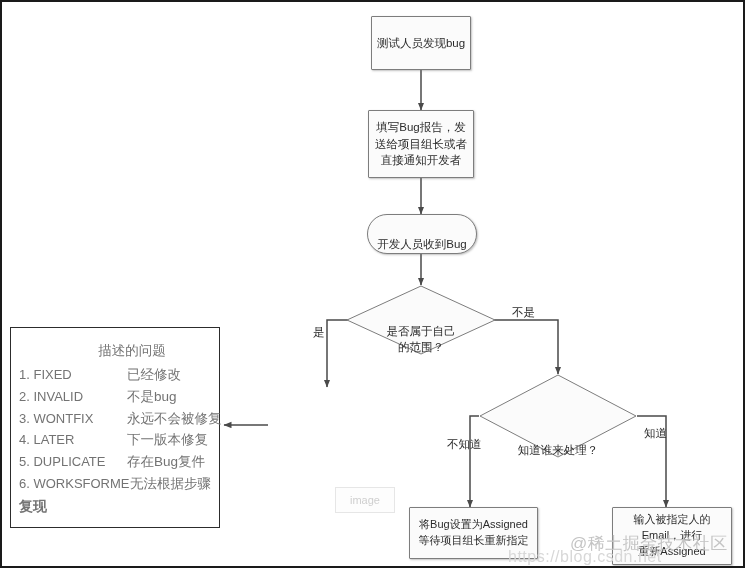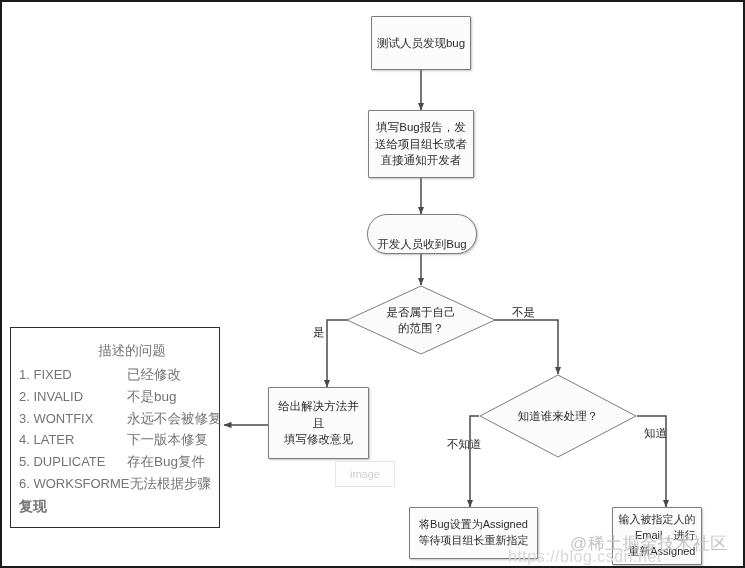--- a/index.html
+++ b/index.html
@@ -54,21 +54,21 @@
   .decision .dshape {
     position: absolute;
     left: 0; top: 0;
     width: 100%; height: 100%;
   }
   .decision .dlabel {
     position: absolute;
     left: 0; top: 0;
     width: 100%; height: 100%;
     display: flex;
-    align-items: center;
+    align-items: flex-end;
     justify-content: center;
     text-align: center;
     font-size: 11.5px;
     line-height: 1.4;
     color: #2b2b2b;
   }
 
   
   .edge-label {
     position: absolute;
@@ -113,21 +113,21 @@
 
   
   .wm {
     position: absolute;
     color: #c9c9c9;
     white-space: nowrap;
     pointer-events: none;
   }
   #wm-image {
     left: 333px;
-    top: 459px;
+    top: 485px;
     width: 58px;
     height: 24px;
     border: 1px solid #e6e6e6;
     background: #fdfdfd;
     display: flex;
     align-items: center;
     justify-content: center;
     font-size: 11px;
     color: #cfcfcf;
   }
@@ -206,26 +206,20 @@
     </div>
   </div>
 
   <div class="edge-label" style="left:311px; top:323px;">
     <span>是</span>
   </div>
   <div class="edge-label" style="left:500px; top:303px;margin-left:10px;">
     <span>不是</span>
   </div>
 
-  <div class="node process" style="left:266px; top:385px; width:101px; height:72px;">
-    <div class="txt">
-      <span>给出解决方法并且</span><br>
-      <span>填写修改意见</span>
-    </div>
-  </div>
 
   <div class="decision" style="left:477px; top:372px; width:158px; height:84px;">
     <svg class="dshape" viewBox="0 0 158 84" xmlns="http://www.w3.org/2000/svg">
       <polygon points="79,1 157,42 79,83 1,42" fill="#fbfbfb" stroke="#7d7d7d" stroke-width="1"></polygon>
     </svg>
     <div class="dlabel">
       <span>知道谁来处理？</span>
     </div>
   </div>
 
@@ -236,21 +230,21 @@
     <span>知道</span>
   </div>
 
   <div class="node process" style="left:407px; top:505px; width:129px; height:52px; font-size:11px;">
     <div class="txt">
       <span>将Bug设置为Assigned</span><br>
       <span>等待项目组长重新指定</span>
     </div>
   </div>
 
-  <div class="node process" style="left:610px; top:505px; width:90px; height:58px; font-size:11px;text-align:right;">
+  <div class="node process" style="left:610px; top:505px; width:120px; height:58px; font-size:11px;">
     <div class="txt">
       <span>输入被指定人的</span><br>
       <span>Email，进行</span><br>
       <span>重新Assigned</span>
     </div>
   </div>
 
   <div id="legend">
     <div class="legend-title">描述的问题</div>
 

